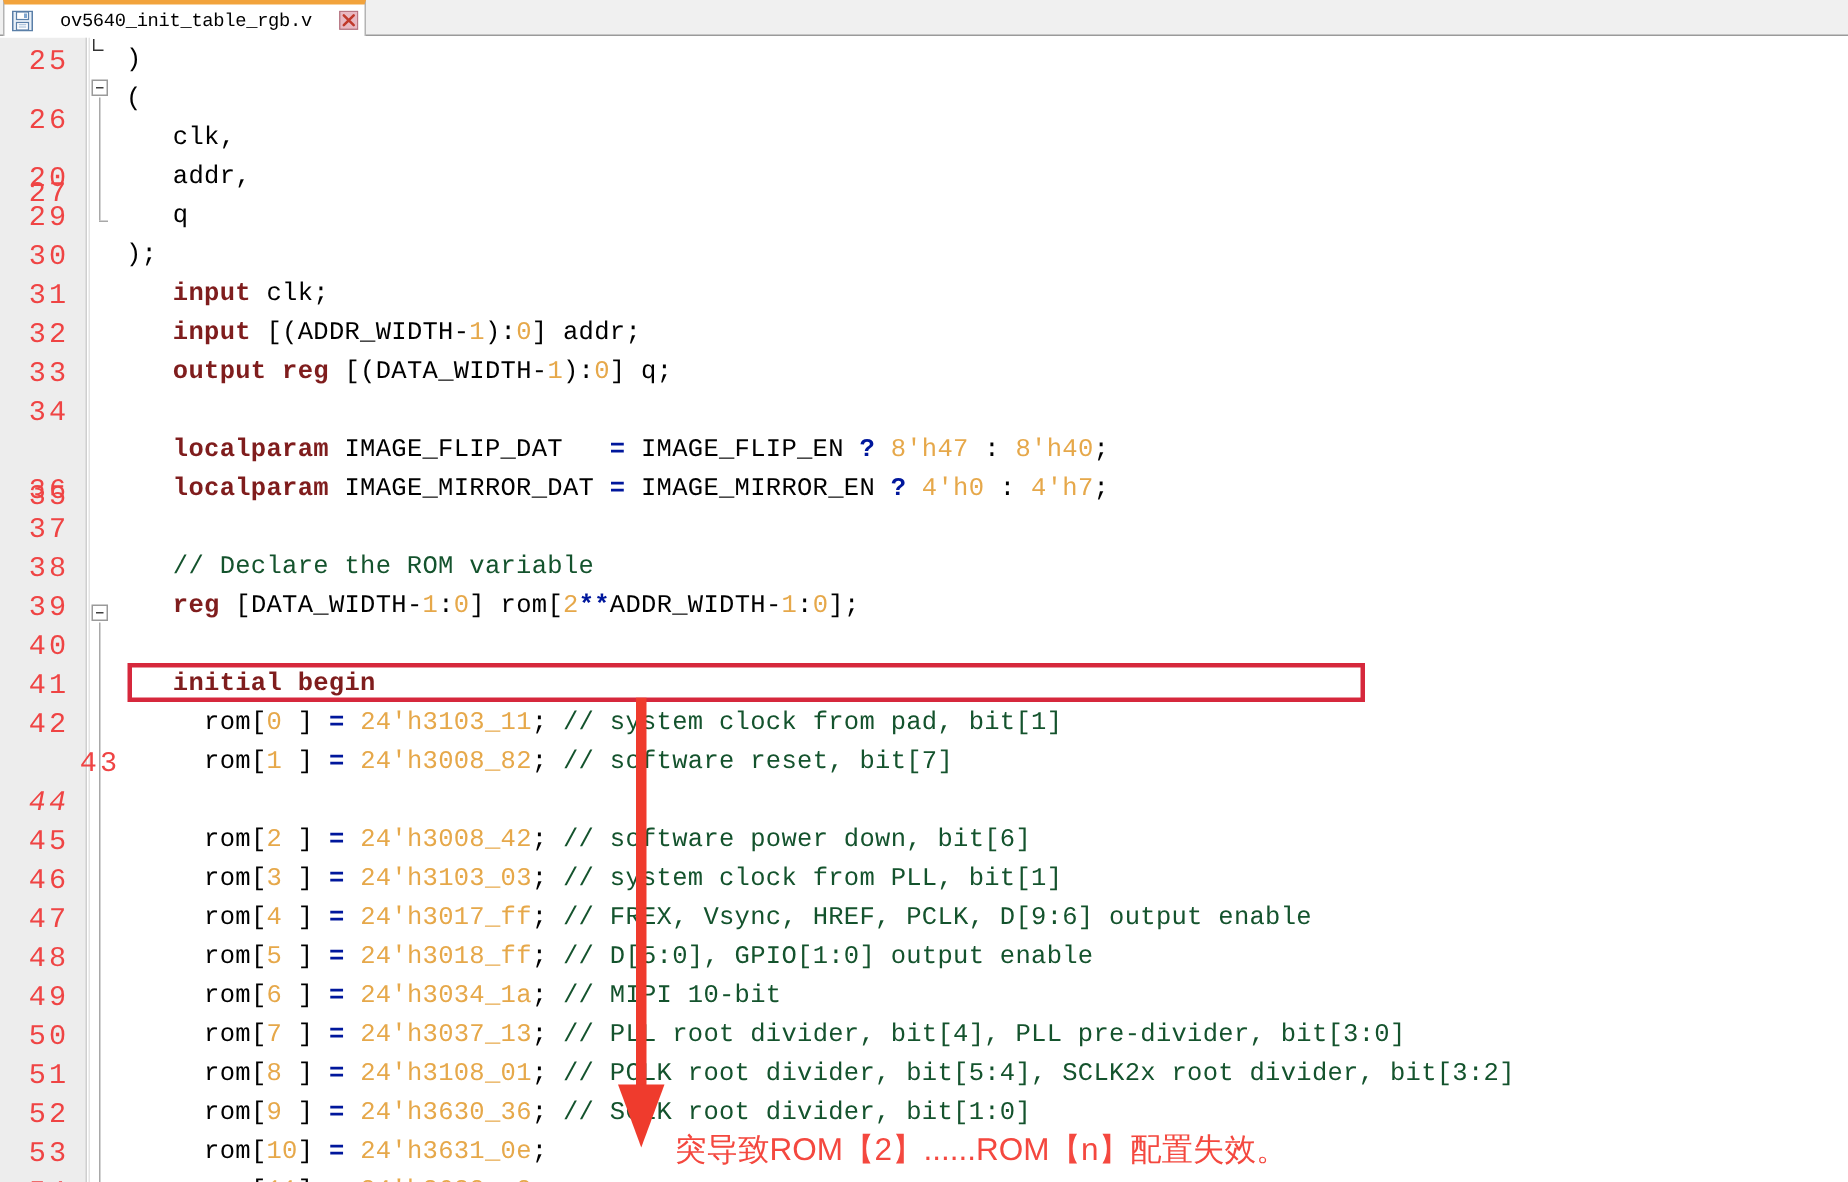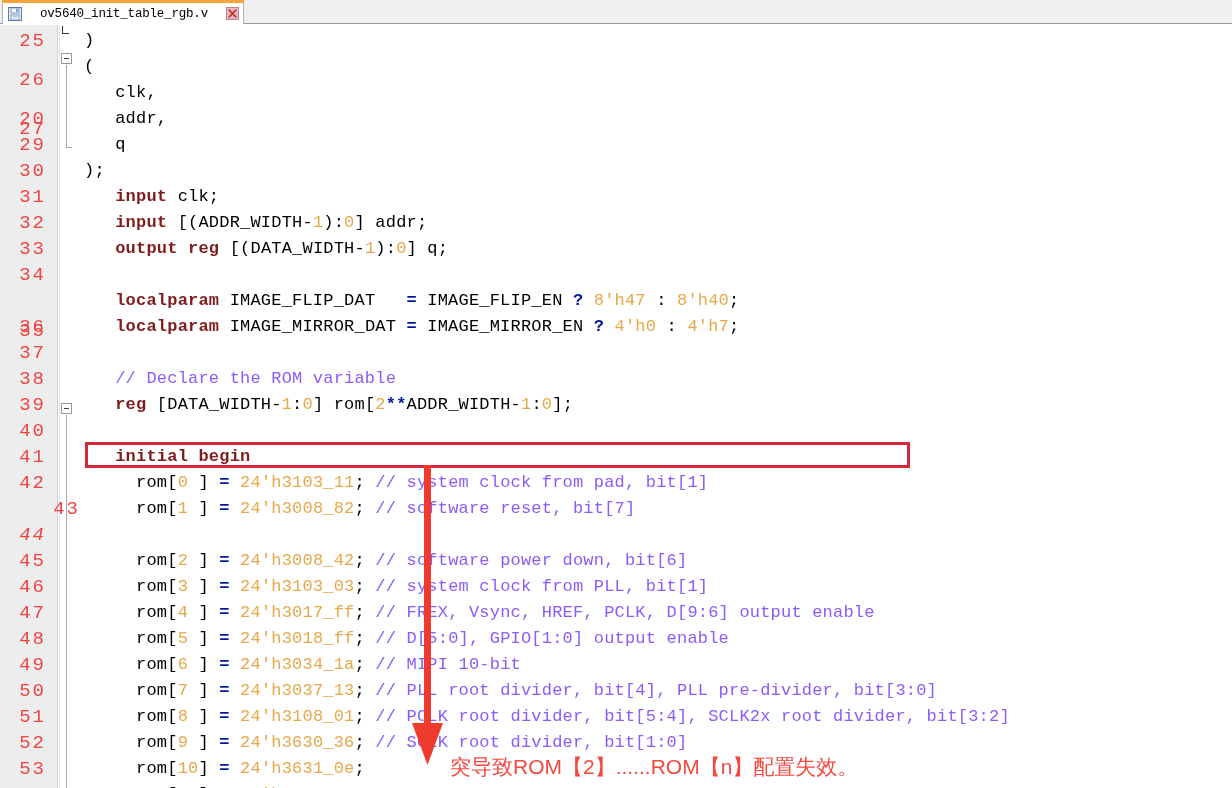--- a/index.html
+++ b/index.html
@@ -103,21 +103,21 @@
     font-family: "Liberation Mono", monospace;
     font-size: 17px;
     white-space: pre;
     color: #000000;
     letter-spacing: 0.2px;
   }
 
   
   .kw   { color: #7f1d1d; font-weight: bold; }
   .num  { color: #e6a84a; }
-  .cmt  { color: #8b5cf6; }
+  .cmt  { color: #14532d; }
   .op   { color: #00179c; font-weight: bold; }
   .pl   { color: #000000; }
   .brk  { color: #000000; }
 
   
   .foldbox {
     position: absolute;
     width: 11px; height: 11px;
     border: 1px solid #9a9a9a;
     background: #ffffff;

